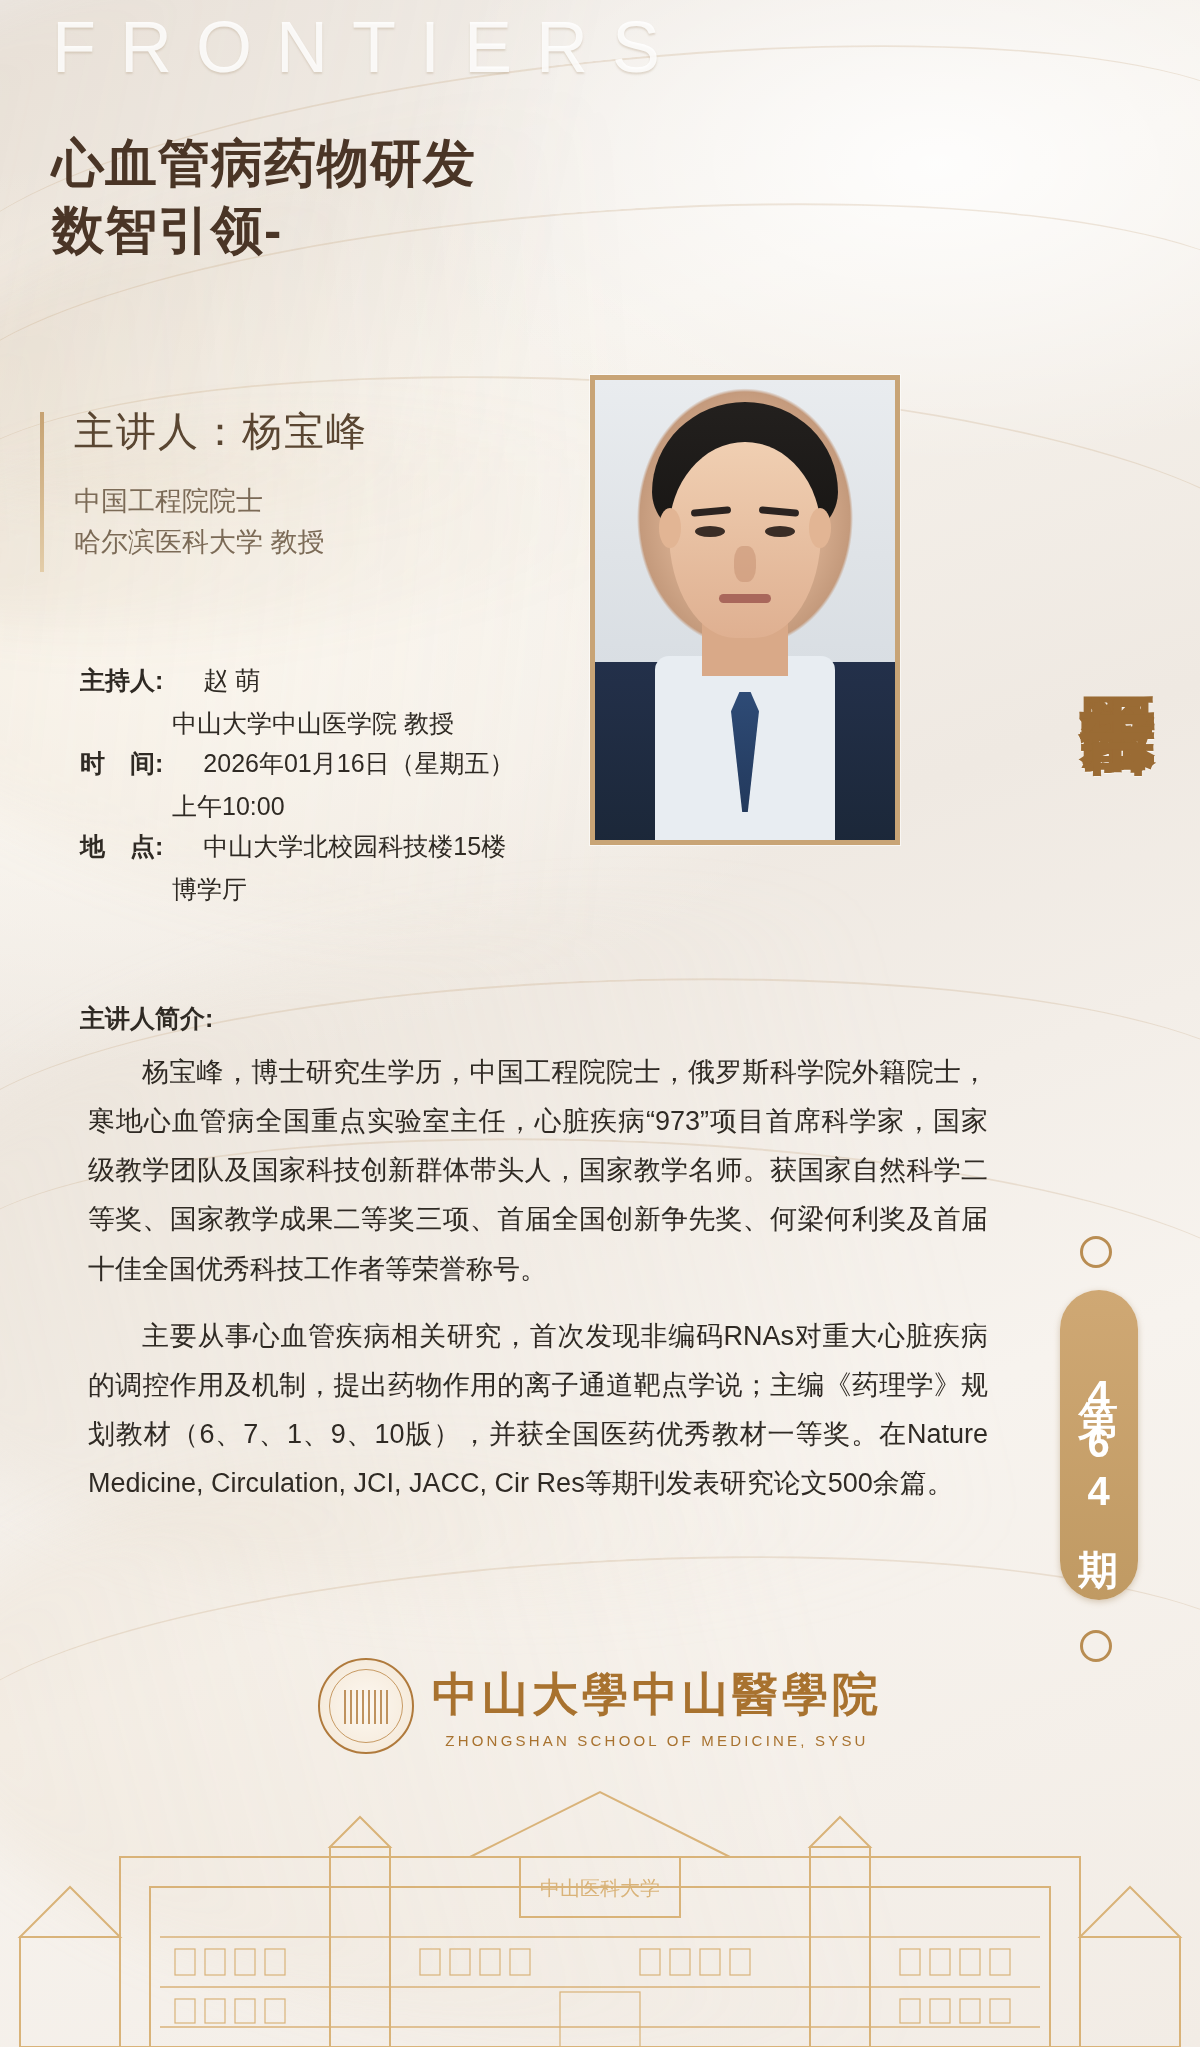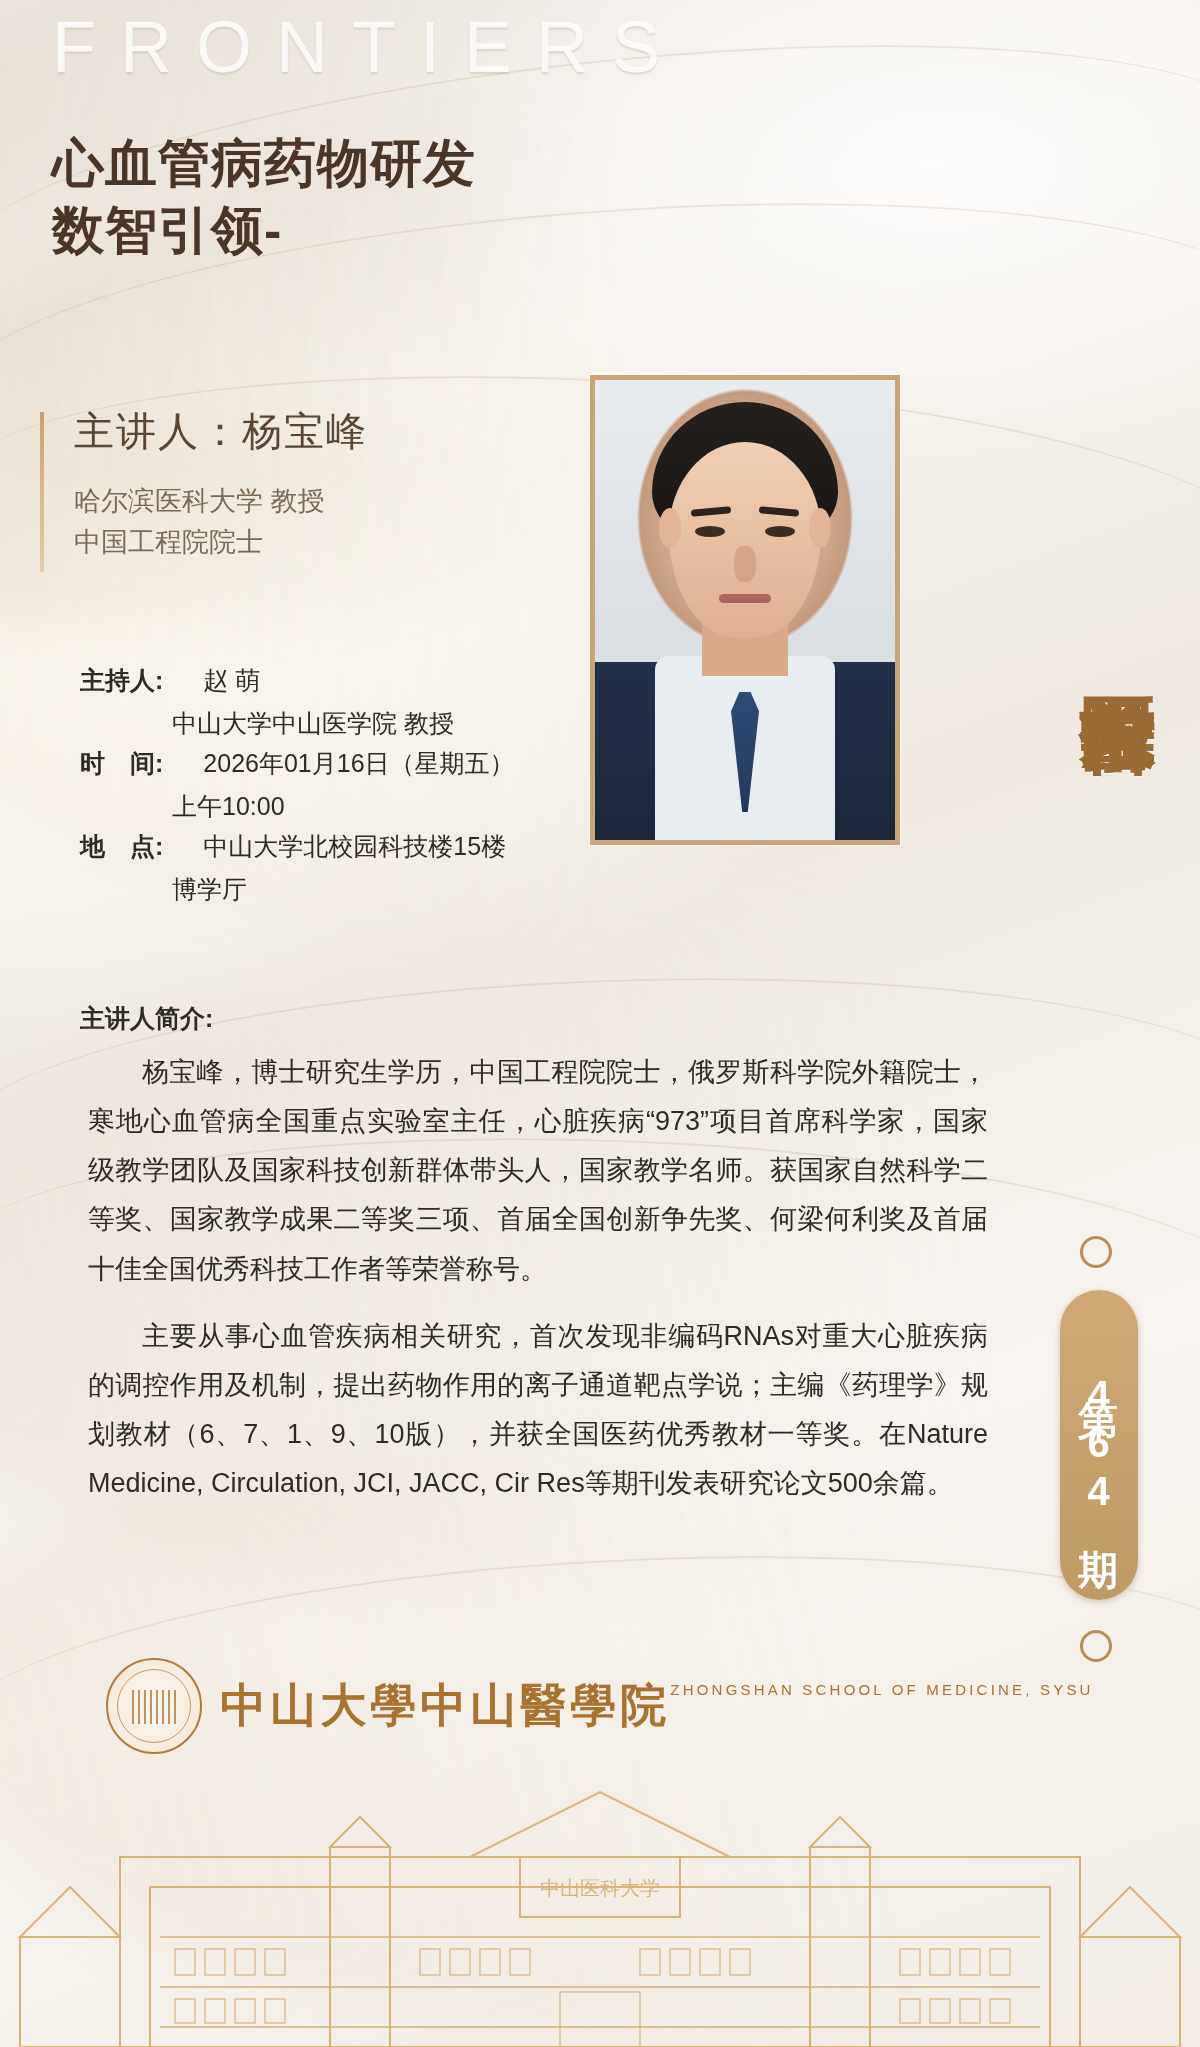--- a/index.html
+++ b/index.html
@@ -150,21 +150,21 @@
     box-shadow:0 2px 6px rgba(150,115,70,.35);
   }
 
   
   .logo{position:absolute;left:0;right:0;top:1658px;display:flex;justify-content:center;align-items:center;gap:18px;}
   .seal{width:92px;height:92px;border-radius:50%;border:2px solid #b07a3c;position:relative;
      background:radial-gradient(circle at 50% 50%,#fdf8f1,#f3e6d4);}
   .seal:before{content:"";position:absolute;inset:9px;border-radius:50%;border:1px solid #c79a63;}
   .seal-in{position:absolute;left:24px;top:30px;width:44px;height:34px;
      background:repeating-linear-gradient(90deg,#b07a3c 0 2px,transparent 2px 6px);opacity:.8;}
-  .logo-txt{display:flex;flex-direction:row;}
+  .logo-txt{display:flex;flex-direction:column;}
   .logo-cn{font-size:46px;font-weight:700;color:#a8722f;letter-spacing:4px;
      font-family:"Liberation Serif","DejaVu Serif",serif;}
   .logo-en{font-size:15px;letter-spacing:3.2px;color:#a8722f;margin-top:6px;text-align:center;}
 
   
   .arch{position:absolute;left:0;right:0;bottom:0;height:310px;opacity:.95;}
 </style>
 </head>
 <body>
 
@@ -186,22 +186,22 @@
 
   <div class="title">
     <div>心血管病药物研发</div>
     <div>数智引领-</div>
   </div>
 
   <div class="speaker-wrap">
     <div class="speaker-bar"></div>
     <div class="speaker-name">主讲人：杨宝峰</div>
     <div class="speaker-aff">
+      <div>中国工程院院士</div>
       <div>哈尔滨医科大学 教授</div>
-      <div>中国工程院院士</div>
     </div>
   </div>
 
   <div class="info">
     <div class="row">
       <span class="lab">主持人:</span>
       <span class="val">赵 萌</span>
     </div>
     <div class="sub">中山大学中山医学院 教授</div>
     <div class="row">

